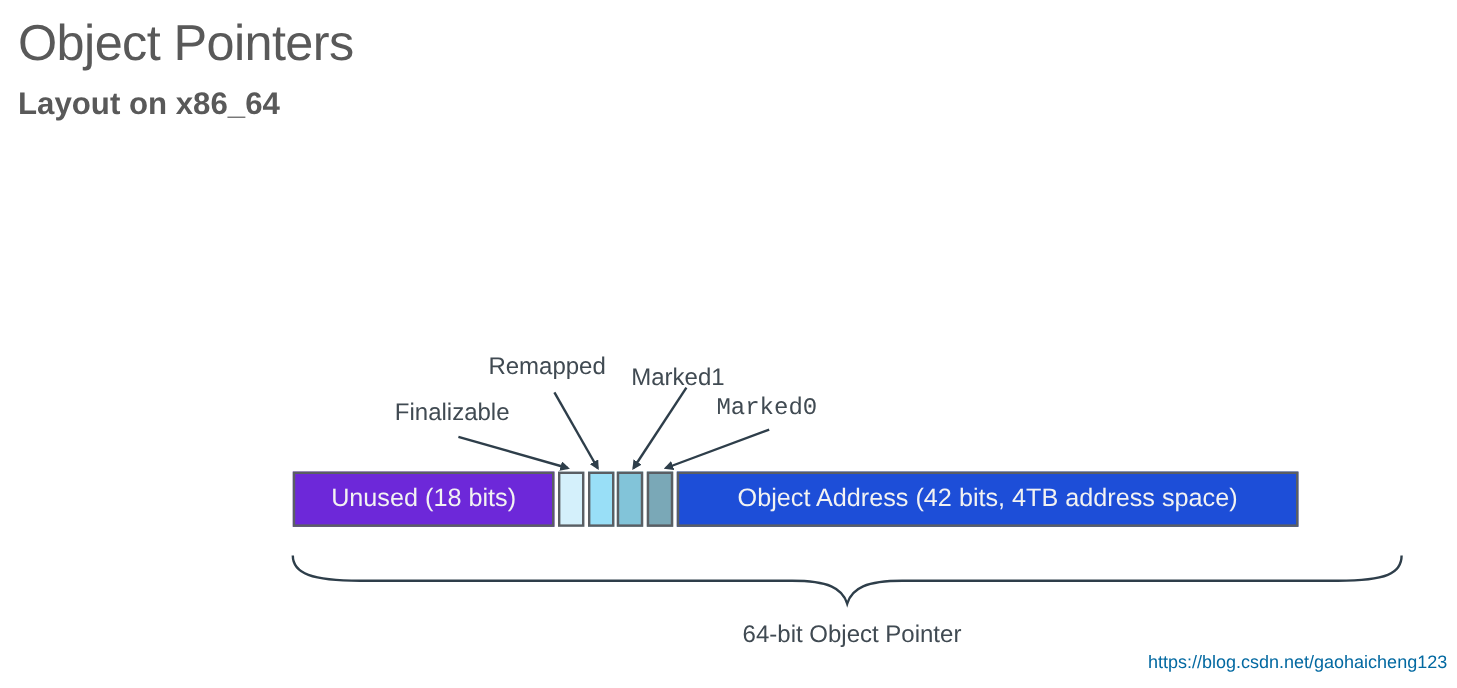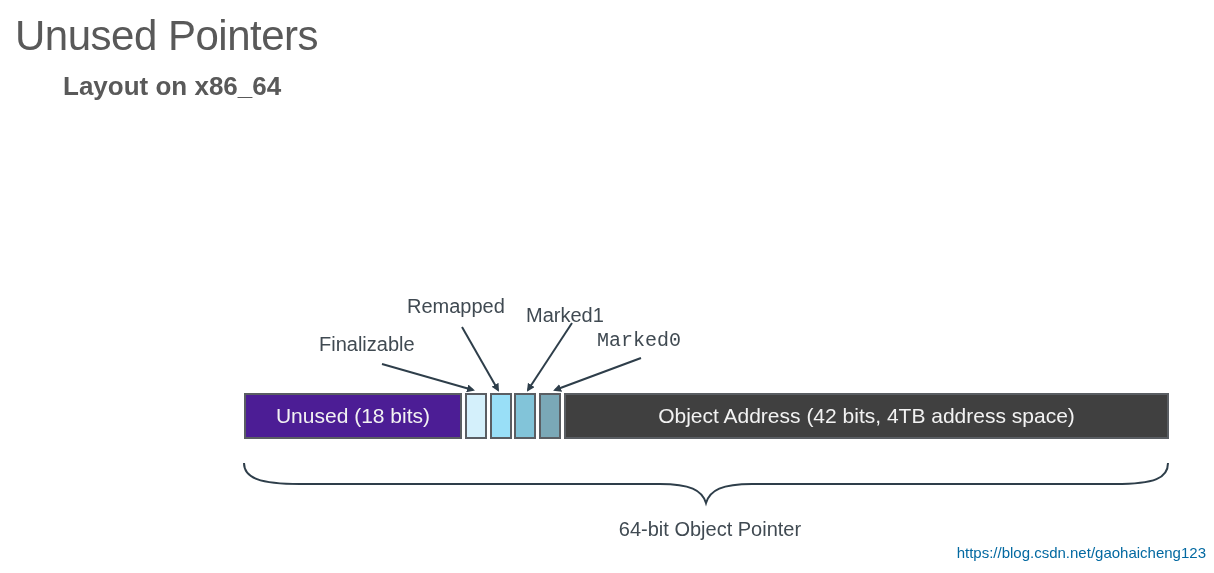--- a/index.html
+++ b/index.html
@@ -1,43 +1,43 @@
 <!DOCTYPE html>
 <html><head>
   <meta charset="utf-8">
   <style>
     html, body { margin: 0; padding: 0; background: #ffffff; }
     body { width: 1214px; height: 573px; position: relative; overflow: hidden; font-family: "Liberation Sans", sans-serif; }
     .title { position: absolute; left: 15px; top: 12px; font-size: 42px; color: #595959; font-weight: normal; letter-spacing: -0.5px; }
-    .subtitle { position: absolute; left: 15px; top: 71px; font-size: 26px; color: #595959; font-weight: bold; margin-left: 48px; }
+    .subtitle { position: absolute; left: 15px; top: 71px; font-size: 26px; color: #595959; font-weight: bold; }
     .box { position: absolute; top: 393px; height: 46px; box-sizing: border-box; border: 2px solid #5a5e63; }
     .seg-text { color: #f2f2f2; font-size: 21px; display: flex; align-items: center; justify-content: center; height: 100%; }
     .label { position: absolute; font-size: 20px; color: #404a52; white-space: nowrap; }
     .caption { position: absolute; left: 0; width: 1420px; top: 518px; text-align: center; font-size: 20px; color: #404a52; }
     .watermark { position: absolute; right: 8px; top: 544px; font-size: 15px; color: #0369a1; }
     svg.overlay { position: absolute; left: 0; top: 0; }
   </style>
 </head>
 <body>
 
-<div class="title">Unused Pointers</div>
+<div class="title">Object Pointers</div>
 <div class="subtitle">Layout on x86_64</div>
 
-<div class="box" style="left:244px; width:218px; background:#4c1d95;">
+<div class="box" style="left:244px; width:218px; background:#6d28d9;">
   <div class="seg-text">Unused (18 bits)</div>
 </div>
 <div class="box" style="left:465px; width:22px; background:#d4f0fb;"></div>
 <div class="box" style="left:490px; width:22px; background:#99dff7;"></div>
 <div class="box" style="left:514px; width:22px; background:#82c4d9;"></div>
 <div class="box" style="left:539px; width:22px; background:#7aa8b7;"></div>
-<div class="box" style="left:564px; width:605px; background:#404040;">
+<div class="box" style="left:564px; width:518px; background:#1d4ed8;">
   <div class="seg-text">Object Address (42 bits, 4TB address space)</div>
 </div>
 
-<div class="label" style="left:319px; top:333px;">Finalizable</div>
+<div class="label" style="left:329px; top:333px;">Finalizable</div>
 <div class="label" style="left:407px; top:295px;text-align:right;">Remapped</div>
 <div class="label" style="left:526px; top:304px;">Marked1</div>
 <div class="label" style="left:597px; top:329px;font-family:Liberation Mono, monospace;">Marked0</div>
 
 <svg class="overlay" width="1214" height="573">
   <defs>
     <marker id="ah" markerWidth="8" markerHeight="8" refX="6" refY="4" orient="auto" markerUnits="userSpaceOnUse">
       <path d="M0,0 L8,4 L0,8 Z" fill="#2e3e4a"></path>
     </marker>
   </defs>

